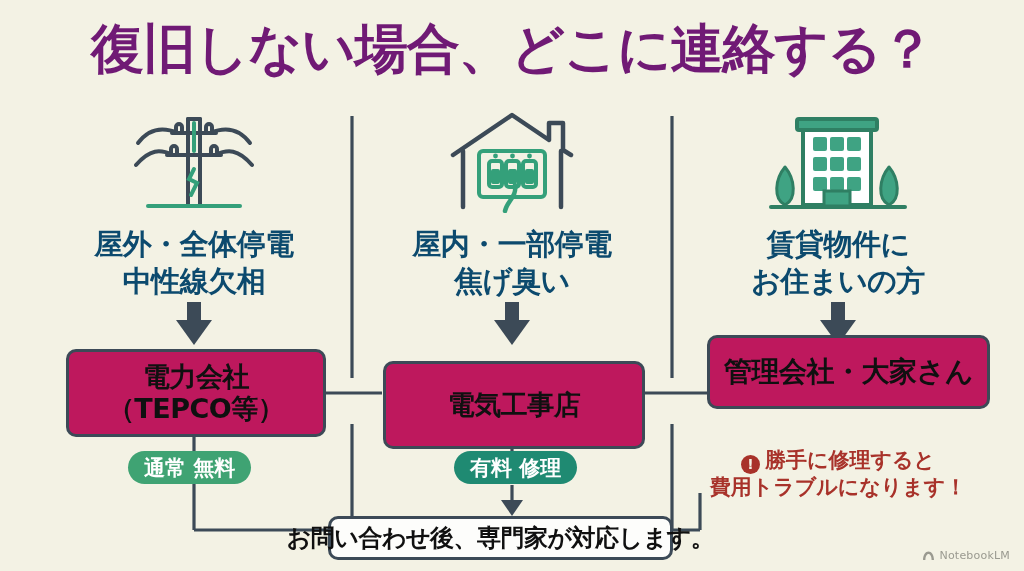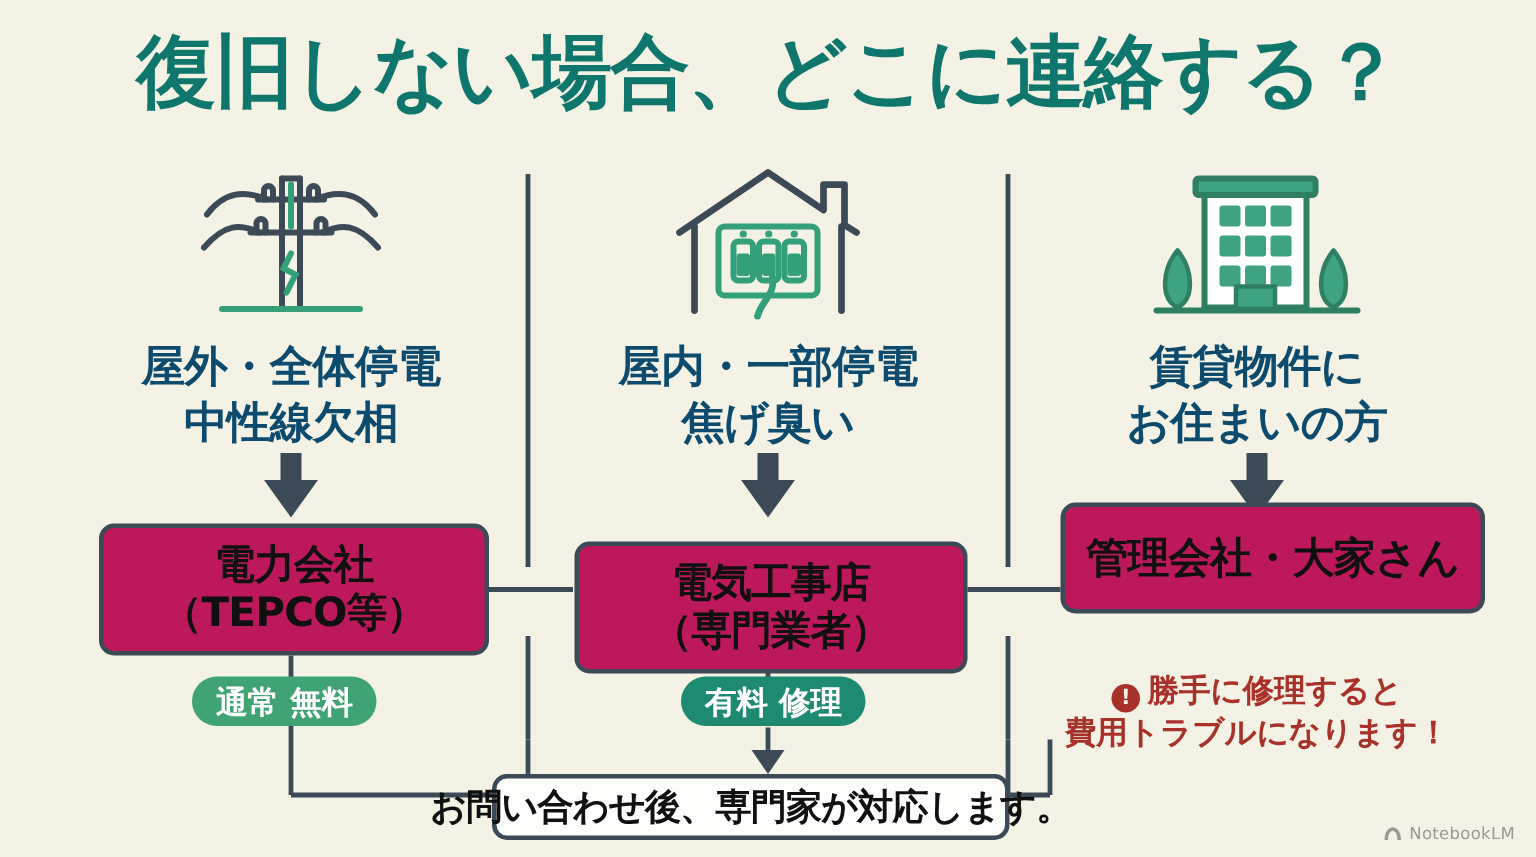--- a/index.html
+++ b/index.html
@@ -23,21 +23,21 @@
   .title {
     position: absolute;
     left: 0;
     top: 18px;
     width: 1024px;
     text-align: center;
     font-size: 53px;
     line-height: 62px;
     font-weight: 700;
     letter-spacing: -1px;
-    color: #0f766e;
+    color: #701a75;
     white-space: nowrap;
   }
   
   #wires {
     position: absolute;
     left: 0;
     top: 0;
     width: 1024px;
     height: 571px;
     pointer-events: none;
@@ -316,21 +316,20 @@
     <div>お住まいの方</div>
   </div>
 
   <div class="node-box" style="left:66px; top:349px; width:260px; height:88px;">
     <div class="l1">電力会社</div>
     <div class="l2">（TEPCO等）</div>
   </div>
 
   <div class="node-box" style="left:383px; top:349px; width:262px; height:88px;margin-top:12px;">
     <div class="l1">電気工事店</div>
-    <div class="l2">（専門業者）</div>
   </div>
 
   <div class="node-box single" style="left:707px; top:335px; width:283px; height:74px;">
     <div class="l1">管理会社・大家さん</div>
   </div>
 
   <div class="pill" style="left:128px; top:451px; background:#3fa373;">
     <span>通常 無料</span>
   </div>
 

